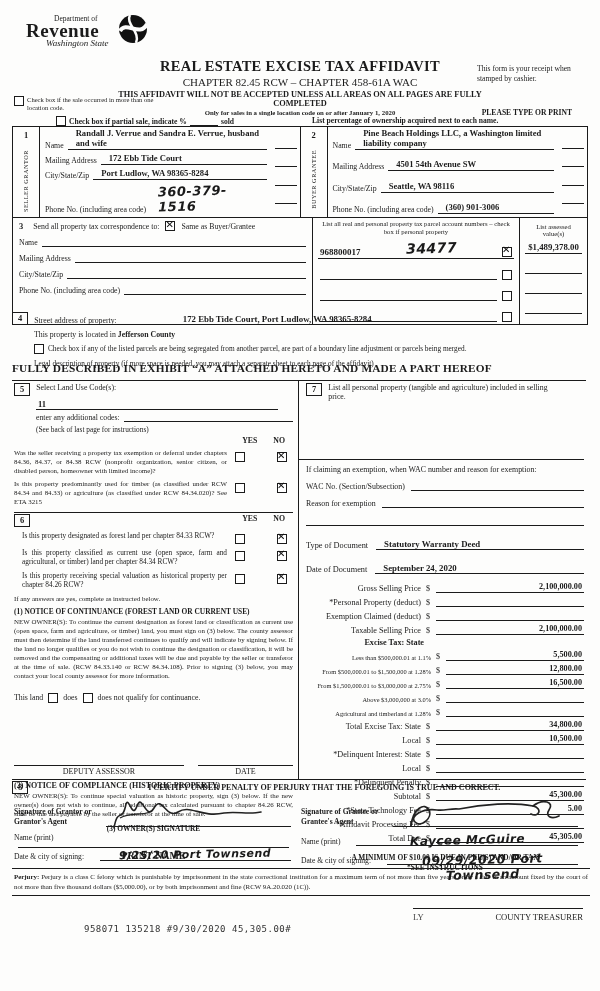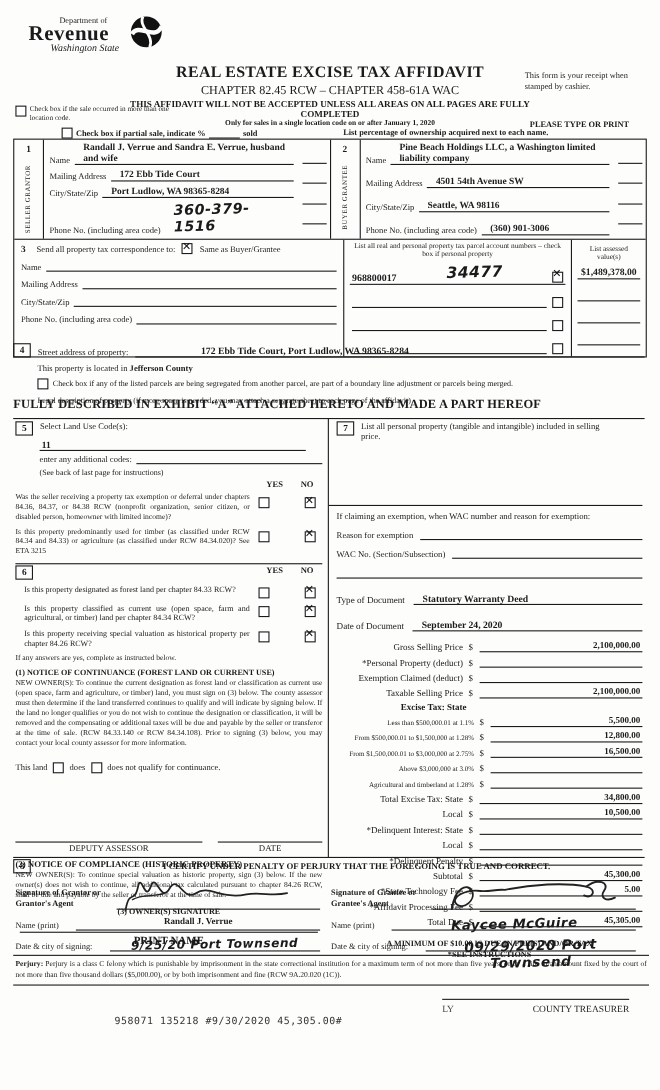--- a/index.html
+++ b/index.html
@@ -124,22 +124,22 @@
   .siglabel{width:92px;font-size:7.6px;font-weight:bold;line-height:1.3;flex:none;}
   .sigarea{flex:1;border-bottom:1px solid #1b1b1b;height:30px;position:relative;}
   .sigarea svg{position:absolute;left:0;bottom:-6px;}
   .nprow{display:flex;align-items:flex-end;font-size:7.6px;margin-top:6px;gap:16px;}
   .nprow .lbl{white-space:nowrap;}
   .nprow .val{flex:1;border-bottom:1px solid #1b1b1b;text-align:center;font-weight:bold;font-size:8.2px;height:12px;}
   .hwline{font-size:11px;transform:rotate(-1deg);}
   .perjury{position:absolute;left:12px;top:868px;width:574px;border-top:1.2px solid #1b1b1b;border-bottom:1.2px solid #1b1b1b;
            font-size:6.9px;line-height:1.4;padding:3px 2px 4px;text-align:justify;}
   
-  .stamp{position:absolute;left:84px;top:924px;font-family:"DejaVu Sans Mono",monospace;font-size:9px;color:#333;letter-spacing:.5px;margin-left:20px;}
-  .treas{position:absolute;right:28px;top:908px;width:170px;}
+  .stamp{position:absolute;left:84px;top:924px;font-family:"DejaVu Sans Mono",monospace;font-size:9px;color:#333;letter-spacing:.5px;}
+  .treas{position:absolute;right:17px;top:908px;width:170px;}
   .treas .ln{border-top:1.2px solid #1b1b1b;}
   .treas .row{display:flex;justify-content:space-between;font-size:8.6px;margin-top:3px;}
   .treas .frag{color:#444;}
 </style>
 </head>
 <body>
 
 <div class="page">
 
   <div class="logo">
@@ -391,30 +391,30 @@
         <div class="nbody">NEW OWNER(S):  To continue special valuation as historic property, sign (3) below.  If the new owner(s) does not wish to continue, all additional tax calculated pursuant to chapter 84.26 RCW, shall be due and payable by the seller or transferor at the time of sale.</div>
         <div class="sig3">(3)  OWNER(S) SIGNATURE</div>
         <div class="sigline"></div>
         <div class="printname">PRINT NAME</div>
       </div>
     </div>
 
     <div class="colr">
       <div class="sechead">
         <span class="numbox">7</span>
-        <span style="max-width:235px;">List all personal property (tangible and intangible) included in selling price.</span>
+        <span style="max-width:235px;">List all personal property (tangible and agriculture) included in selling price.</span>
       </div>
       <div class="s7blank"></div>
       <div class="exempt">If claiming an exemption, when WAC number and reason for exemption:</div>
       <div class="wacrow">
+          <span>WAC No. (Section/Subsection)</span>
+          <span class="ln"></span>
+        </div>
+      <div class="wacrow">
           <span>Reason for exemption</span>
-          <span class="ln"></span>
-        </div>
-      <div class="wacrow">
-          <span>WAC No. (Section/Subsection)</span>
           <span class="ln"></span>
         </div>
       <div class="fullln"></div>
       <div class="docrow">
           <span>Type of Document</span>
           <span class="val">Statutory Warranty Deed</span>
         </div>
       <div class="docrow">
           <span>Date of Document</span>
           <span class="val">September 24, 2020</span>
@@ -528,21 +528,20 @@
           <span class="siglabel">Signature of Grantor or Grantor's Agent</span>
           <span class="sigarea">
             <svg width="165" height="34" viewBox="0 0 165 34">
               <path d="M8 30 C12 8, 16 26, 20 6 C23 -2, 26 22, 31 8 S40 24, 48 10 S60 22, 72 14 S95 20, 118 15 C132 13, 142 17, 155 14" stroke="#222" stroke-width="1.6" fill="none" stroke-linecap="round"></path>
               <path d="M14 20 C24 14, 34 18, 44 14" stroke="#222" stroke-width="1.3" fill="none"></path>
             </svg>
           </span>
         </div>
         <div class="nprow">
             <span class="lbl">Name (print)</span>
-          <span class="val">Randall J. Verrue</span>
           </div>
         <div class="nprow">
             <span class="lbl">Date &amp; city of signing:</span>
           <span class="val"><span class="hw hwline">9/25/20  Port Townsend</span></span>
           </div>
       </div>
       <div class="s8col">
         <div class="sigrow">
           <span class="siglabel">Signature of Grantee or Grantee's Agent</span>
           <span class="sigarea">

